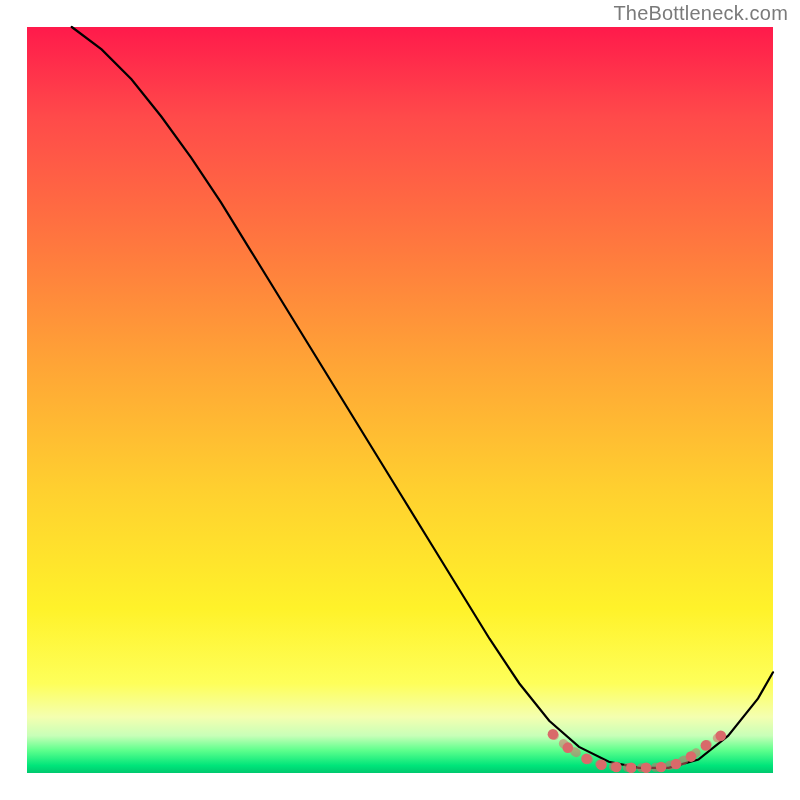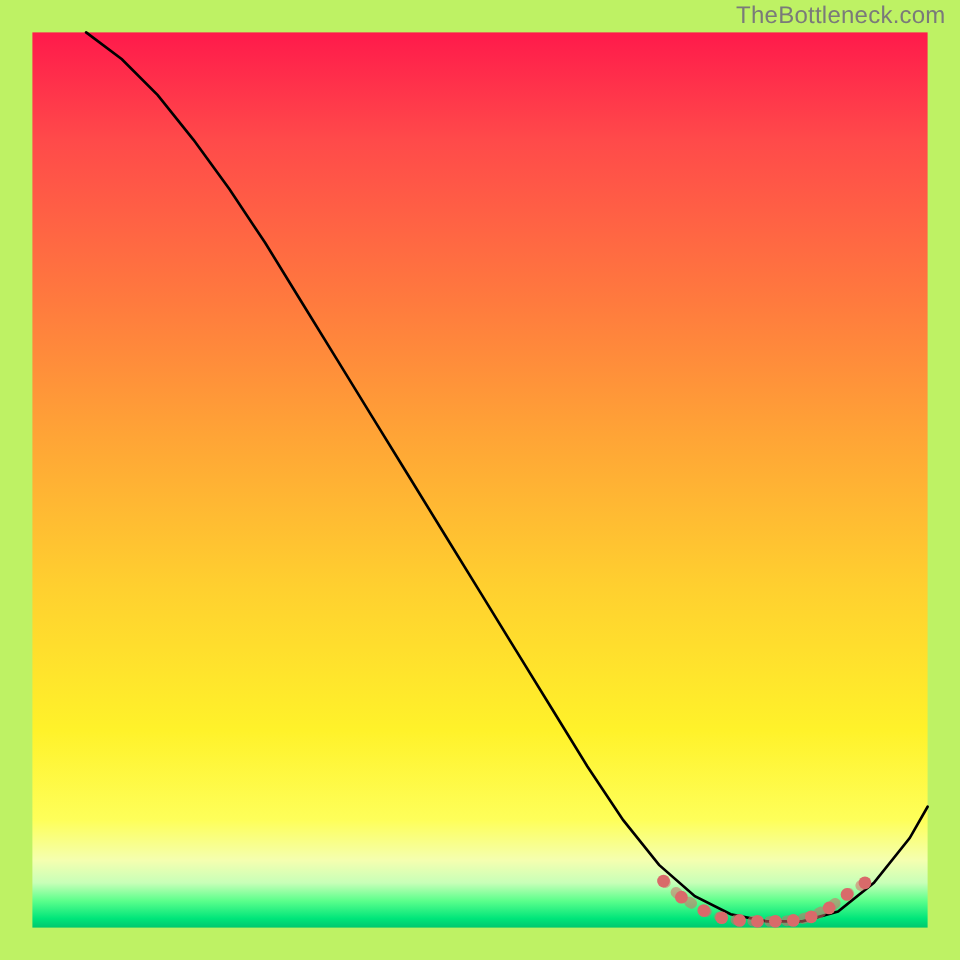--- a/index.html
+++ b/index.html
@@ -1,21 +1,21 @@
 <!DOCTYPE html>
 <html><head>
 <meta charset="utf-8">
 <style>
   * { margin: 0; padding: 0; box-sizing: border-box; }
   html, body { width: 800px; height: 800px; background: #000; overflow: hidden; }
   .frame {
     position: absolute;
     left: 0; top: 0;
     width: 800px; height: 800px;
-    background: #bef264;
+    background: #ffffff;
   }
   .attribution {
     position: absolute;
     top: 2px;
     right: 12px;
     color: #7a7a7a;
     font-family: Arial, Helvetica, sans-serif;
     font-size: 20px;
     letter-spacing: 0.2px;
   }

